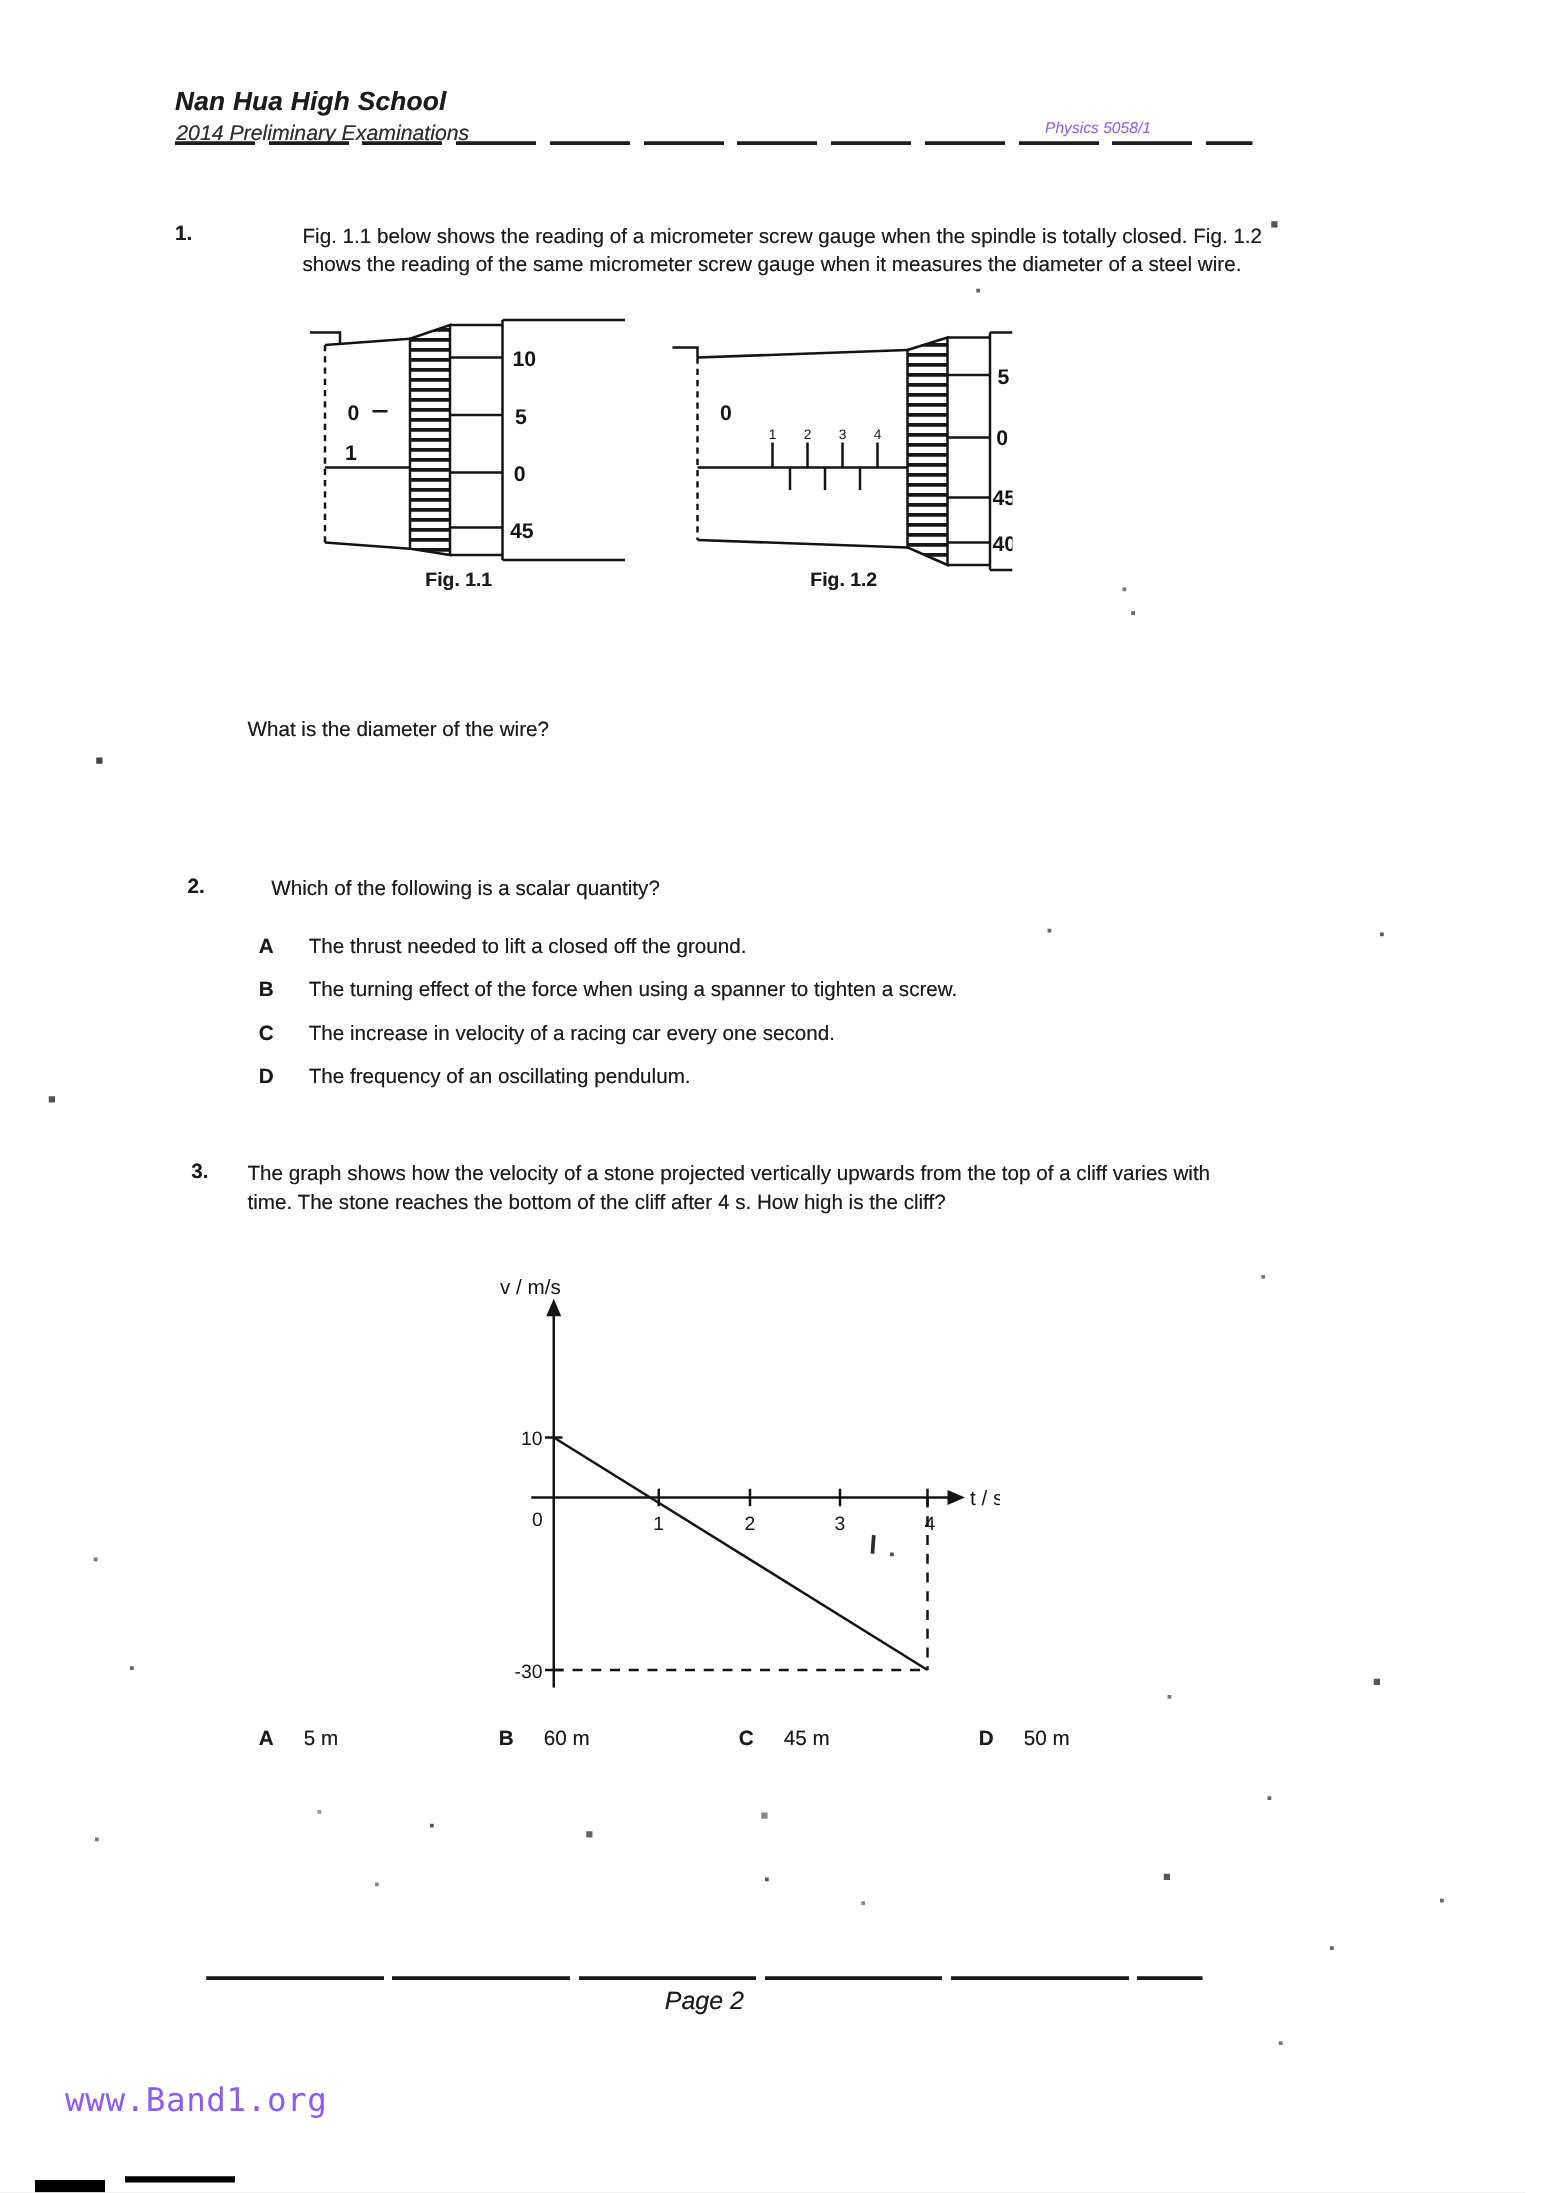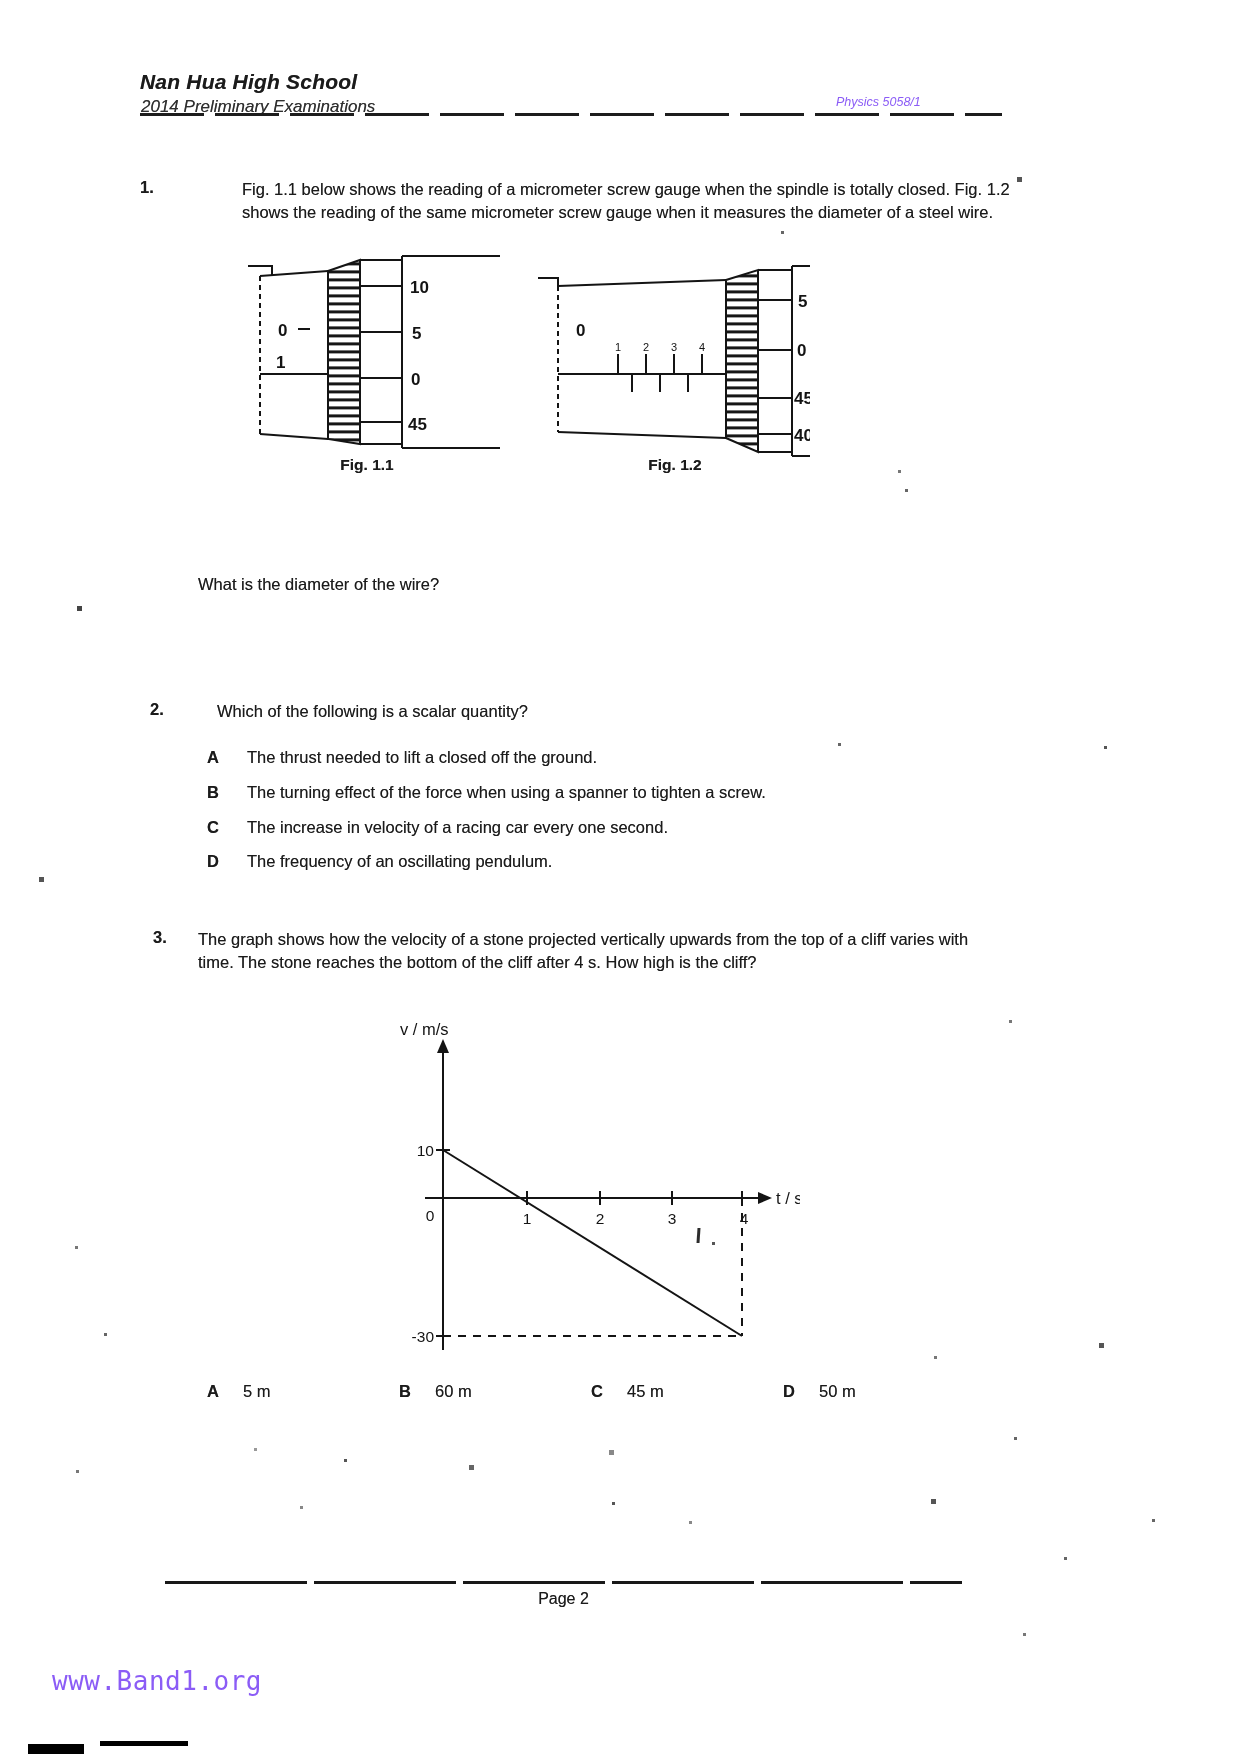--- a/index.html
+++ b/index.html
@@ -38,21 +38,21 @@
   .q2opt b{display:inline-block;width:40px;font-weight:700;}
   
   .figsvg{position:absolute;}
   .figcap{font-weight:700;font-size:15.5px;text-align:center;}
   .cap1{left:232px;top:456px;width:270px;}
   .cap2{left:535px;top:456px;width:280px;}
   svg text{font-family:"Liberation Sans",sans-serif;fill:#141414;}
   
   .frule{left:165px;top:1581px;width:797px;height:3px;
     background:repeating-linear-gradient(90deg,#181818 0 142px,transparent 142px 149px);}
-  .pagenum{left:165px;top:1590px;width:797px;text-align:center;font-size:16px;}
+  .pagenum{left:165px;top:1590px;width:797px;text-align:center;font-size:20px;font-style:italic;}
   .watermark{left:52px;top:1666px;font-family:"DejaVu Sans Mono",monospace;font-size:26px;letter-spacing:.5px;color:#8b5cf6;}
   .cbar1{left:28px;top:1744px;width:56px;height:10px;background:#000;}
   .cbar2{left:100px;top:1741px;width:88px;height:5px;background:#000;}
   .stray{left:697px;top:1228px;width:3px;height:15px;background:#2c2c2c;transform:rotate(4deg);}
   .speckles{left:0;top:0;width:3px;height:3px;background:transparent;
     box-shadow:
       1018px 178px 0 1px #555, 905px 489px 0 #666, 78px 607px 0 1px #444,
       1104px 746px 0 #555, 838px 743px 0 #666, 40px 878px 0 1px #555,
       1009px 1020px 0 #777, 1100px 1344px 0 1px #555, 104px 1333px 0 #666,
       75px 1246px 0 #777, 344px 1459px 0 #555, 470px 1466px 0 1px #666,

